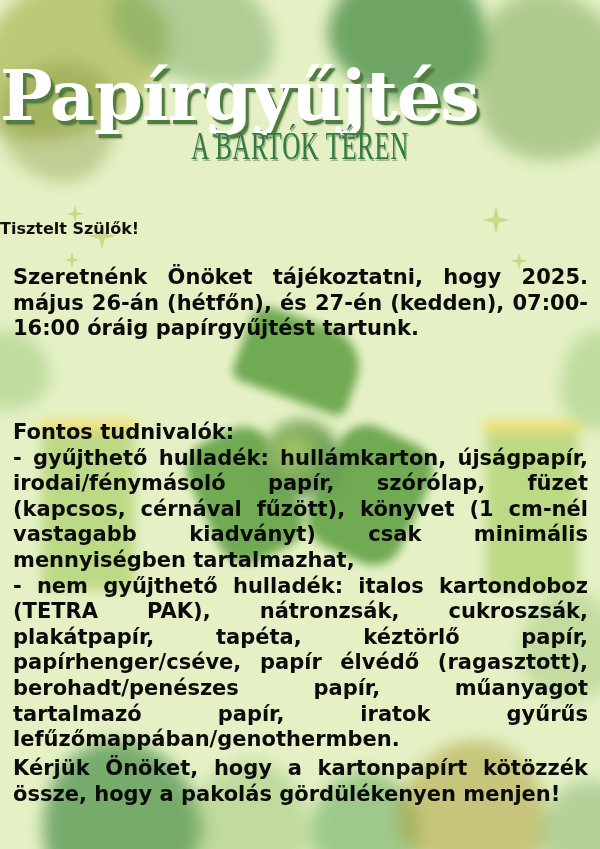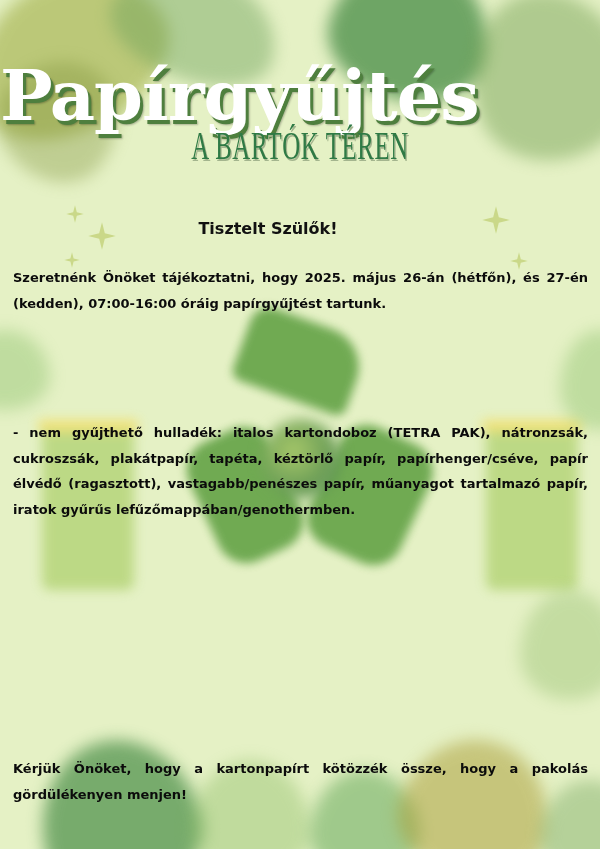--- a/index.html
+++ b/index.html
@@ -35,26 +35,26 @@
     text-shadow: 3px 4px 0 #4e7f3e, 4px 5px 2px rgba(0,0,0,.25);
     line-height: 1;
   }
   .subtitle {
     position: absolute; top: 126px; left: 0; width: 600px; text-align: center;
     font-family: "Liberation Serif", serif; font-size: 40px;
     color: #2f7a45; transform: scaleX(0.62); transform-origin: center;
     text-shadow: 2px 2px 0 #a4b58e; line-height: 1; letter-spacing: 1px;
   }
   .greeting {
-    position: absolute; top: 219px; left: 0; width: 536px; text-align: center;
+    position: absolute; top: 219px; left: 0; width: 536px; text-align: left;
     font-weight: bold; font-size: 16px; color: #111;
   }
   .body-text {
     position: absolute; left: 13px; width: 575px;
-    font-weight: bold; font-size: 13px; line-height: 25.6px; color: #0b0b0b;
+    font-weight: bold; font-size: 21px; line-height: 25.6px; color: #0b0b0b;
     text-align: justify;
   }
   .body-text p { margin: 0; }
   .body-text p.last { text-align-last: left; }
 </style>
 </head>
 <body>
 
 <div class="bg-layer">
 
@@ -97,19 +97,21 @@
   <h1 class="title">Papírgyűjtés</h1>
   <div class="subtitle">A BARTÓK TÉREN</div>
 
   <div class="greeting">Tisztelt Szülők!</div>
 
   <div class="body-text" style="top:265px;">
     <p class="last">Szeretnénk Önöket tájékoztatni, hogy 2025. május 26-án (hétfőn), és 27-én (kedden), 07:00-16:00 óráig papírgyűjtést tartunk.</p>
   </div>
 
   <div class="body-text" style="top:420px;">
-    <p class="last">- nem gyűjthető hulladék: italos kartondoboz (TETRA PAK), nátronzsák, cukroszsák, plakátpapír, tapéta, kéztörlő papír, papírhenger/cséve, papír élvédő (ragasztott), vastagabb/penészes papír, műanyagot tartalmazó papír, iratok gyűrűs lefűzőmappában/genothermben.</p>
+    <p>Fontos tudnivalók:</p>
+    <p class="last">- gyűjthető hulladék: hullámkarton, újságpapír, irodai/fénymásoló papír, szórólap, füzet (kapcsos, cérnával fűzött), könyvet (1 cm-nél vastagabb kiadványt) csak minimális mennyiségben tartalmazhat,</p>
+    <p class="last">- nem gyűjthető hulladék: italos kartondoboz (TETRA PAK), nátronzsák, cukroszsák, plakátpapír, tapéta, kéztörlő papír, papírhenger/cséve, papír élvédő (ragasztott), berohadt/penészes papír, műanyagot tartalmazó papír, iratok gyűrűs lefűzőmappában/genothermben.</p>
   </div>
 
   <div class="body-text" style="top:756px;">
     <p class="last">Kérjük Önöket, hogy a kartonpapírt kötözzék össze, hogy a pakolás gördülékenyen menjen!</p>
   </div>
 </div>
 
 </body></html>

